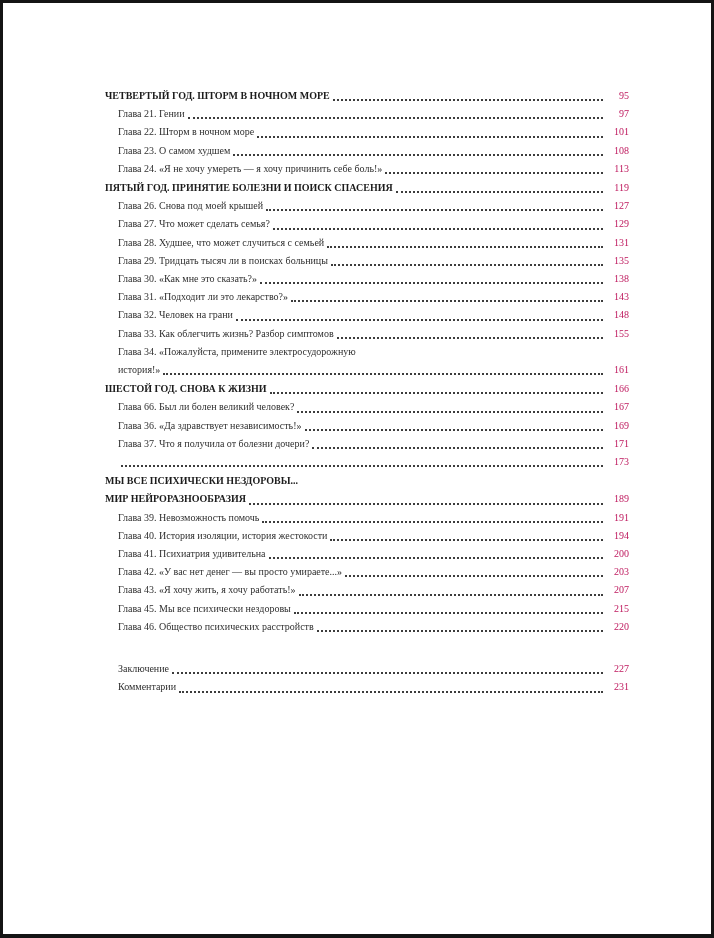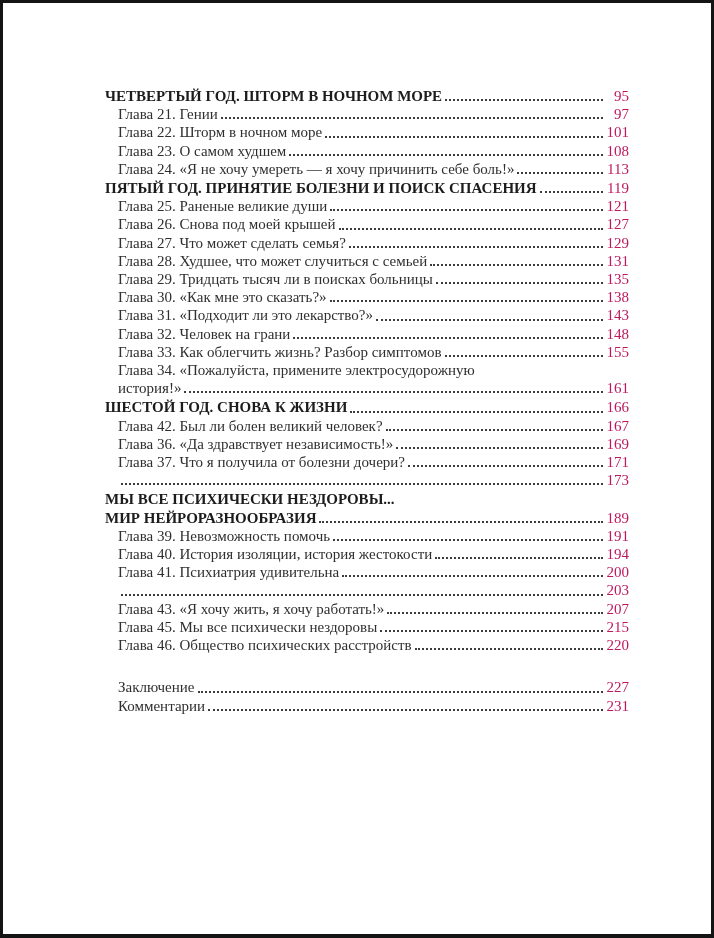--- a/index.html
+++ b/index.html
@@ -17,21 +17,21 @@
   .toc {
     position: absolute;
     left: 102px;
     top: 84px;
     width: 524px;
   }
   .row {
     display: flex;
     align-items: baseline;
     line-height: 18.2px;
-    font-size: 15px;
+    font-size: 10px;
     color: #2f2f2f;
   }
   .row .t { flex: 0 0 auto; white-space: nowrap; }
   .leader {
     flex: 1 1 6px;
     min-width: 6px;
     align-self: flex-end;
     margin: 0 2px 4px 3px;
     border-bottom: 2px dotted #3c3c3c;
     height: 0;
@@ -78,25 +78,20 @@
       <span class="leader"></span>
       <span class="pg">113</span>
     </div>
 
     <div class="row head gap">
       <span class="t">ПЯТЫЙ ГОД. ПРИНЯТИЕ БОЛЕЗНИ И ПОИСК СПАСЕНИЯ</span>
       <span class="leader"></span>
       <span class="pg">119</span>
     </div>
     <div class="row ch">
-      <span class="t">Глава 25. Раненые великие души</span>
-      <span class="leader"></span>
-      <span class="pg">121</span>
-    </div>
-    <div class="row ch">
       <span class="t">Глава 26. Снова под моей крышей</span>
       <span class="leader"></span>
       <span class="pg">127</span>
     </div>
     <div class="row ch">
       <span class="t">Глава 27. Что может сделать семья?</span>
       <span class="leader"></span>
       <span class="pg">129</span>
     </div>
     <div class="row ch">
@@ -137,21 +132,21 @@
       <span class="leader"></span>
       <span class="pg">161</span>
     </div>
 
     <div class="row head gap">
       <span class="t">ШЕСТОЙ ГОД. СНОВА К ЖИЗНИ</span>
       <span class="leader"></span>
       <span class="pg">166</span>
     </div>
     <div class="row ch">
-      <span class="t">Глава 42. Был ли болен великий человек?</span>
+      <span class="t">Глава 66. Был ли болен великий человек?</span>
       <span class="leader"></span>
       <span class="pg">167</span>
     </div>
     <div class="row ch">
       <span class="t">Глава 36. «Да здравствует независимость!»</span>
       <span class="leader"></span>
       <span class="pg">169</span>
     </div>
     <div class="row ch">
       <span class="t">Глава 37. Что я получила от болезни дочери?</span>
@@ -180,20 +175,21 @@
       <span class="t">Глава 40. История изоляции, история жестокости</span>
       <span class="leader"></span>
       <span class="pg">194</span>
     </div>
     <div class="row ch">
       <span class="t">Глава 41. Психиатрия удивительна</span>
       <span class="leader"></span>
       <span class="pg">200</span>
     </div>
     <div class="row ch">
+      <span class="t">Глава 42. «У вас нет денег — вы просто умираете...»</span>
       <span class="leader"></span>
       <span class="pg">203</span>
     </div>
     <div class="row ch">
       <span class="t">Глава 43. «Я хочу жить, я хочу работать!»</span>
       <span class="leader"></span>
       <span class="pg">207</span>
     </div>
     <div class="row ch">
       <span class="t">Глава 45. Мы все психически нездоровы</span>

